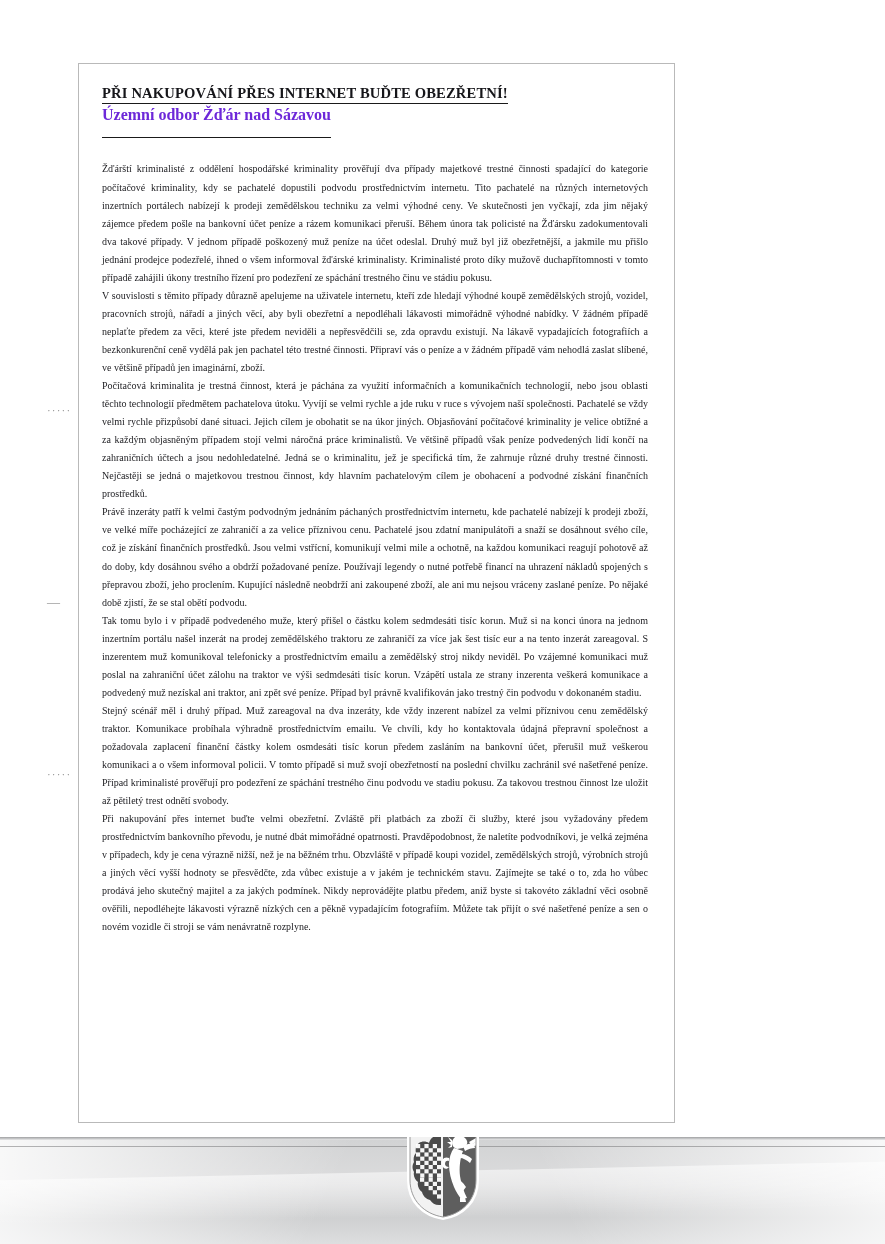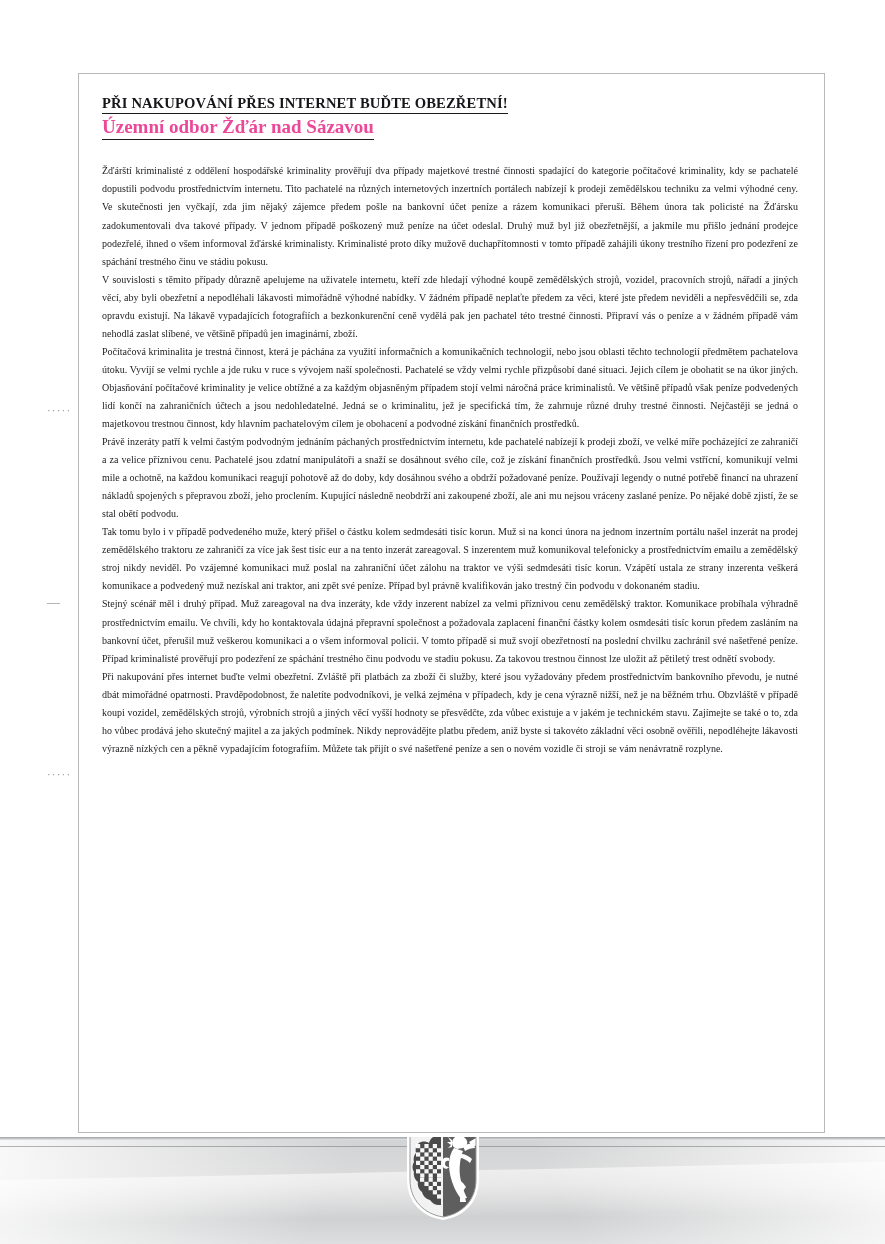--- a/index.html
+++ b/index.html
@@ -15,26 +15,25 @@
     overflow: hidden;
     font-family: "Liberation Serif", "DejaVu Serif", serif;
     -webkit-font-smoothing: antialiased;
   }
 
   
   .page-sheet {
     position: absolute;
     left: 78px;
     top: 63px;
-    width: 747px;
+    width: 597px;
     height: 1060px;
     background: #ffffff;
     border: 1px solid #b9b9b9;
     box-sizing: border-box;
-    margin-top: 10px;
   }
 
   .page-inner {
     position: absolute;
     left: 23px;
     top: 20px;
     right: 26px;
     top: 20px;
   }
 
@@ -45,27 +44,27 @@
     letter-spacing: 0.15px;
     color: #16161a;
     margin: 0 0 1px 0;
     line-height: 1.28;
     border-bottom: 1.6px solid #1a1a1a;
     display: inline-block;
     padding-bottom: 0px;
   }
   .doc-subtitle {
     font-weight: bold;
-    font-size: 19px;
-    color: #ec4899;
+    font-size: 16px;
+    color: #6d28d9;
     margin: 0;
     line-height: 1.3;
     border-bottom: 1.4px solid #1a1a1a;
     display: inline-block;
-    padding-bottom: 0px;
+    padding-bottom: 12px;
   }
   .title-wrap { margin-bottom: 22px; }
 
   
   .body-copy { }
   .body-copy p {
     margin: 0;
     text-align: justify;
     text-justify: inter-word;
     font-size: 10px;

